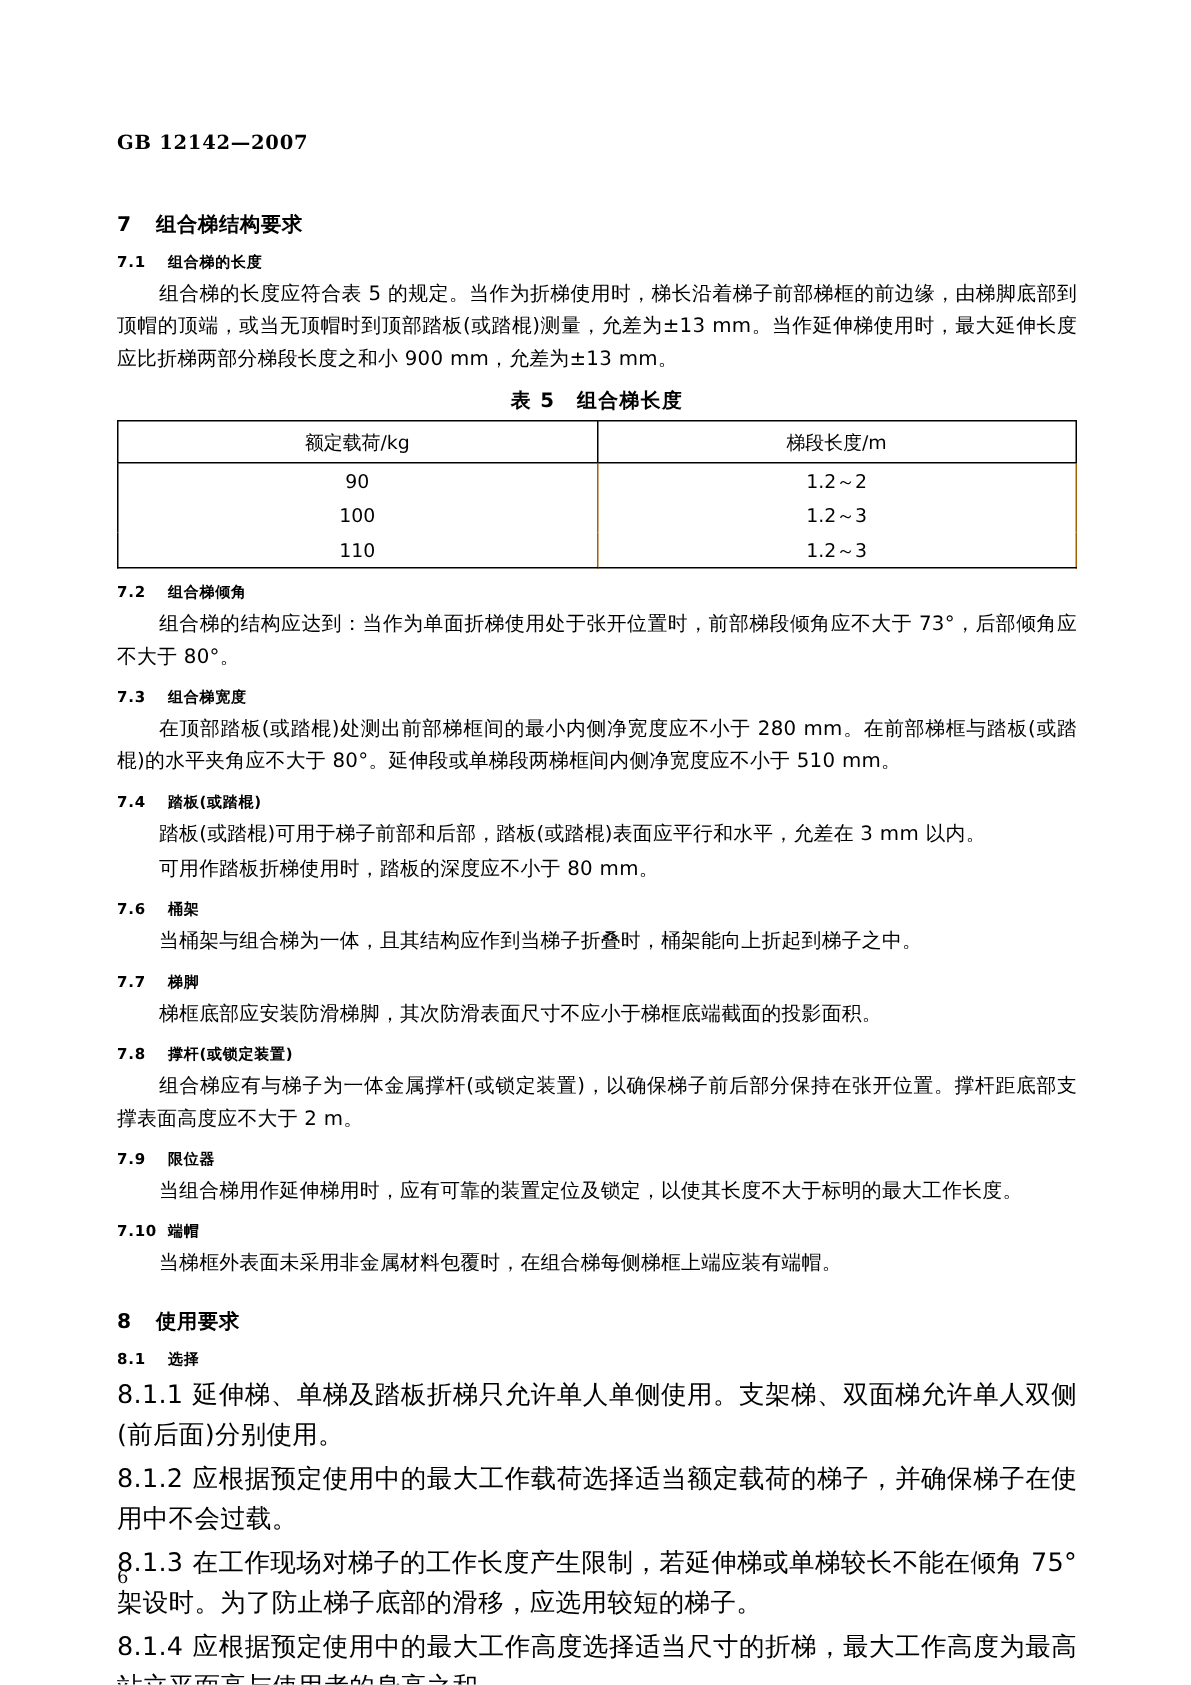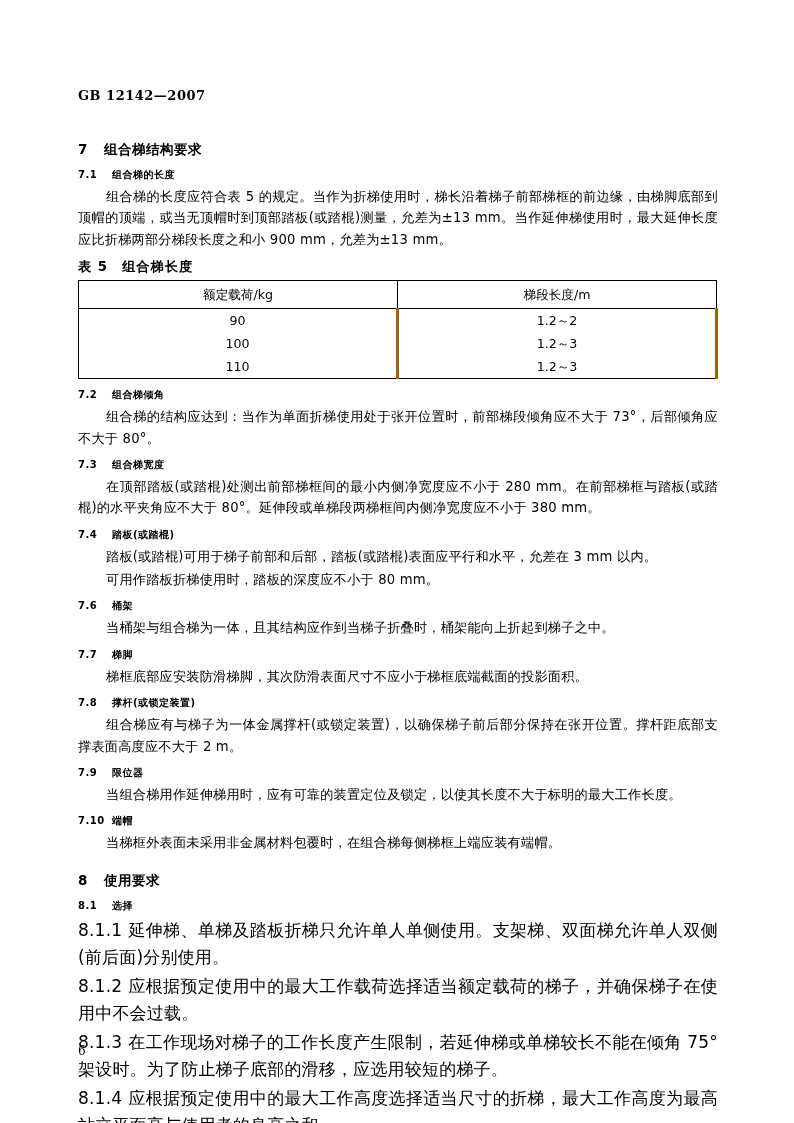--- a/index.html
+++ b/index.html
@@ -71,20 +71,21 @@
     line-height: 1.62;
     margin: 0 0 1px 0;
     text-align: justify;
     text-justify: inter-ideograph;
     letter-spacing: 0.2px;
   }
   .numbered .lbl {
     margin-right: 6px;
   }
   .table-caption {
+    text-align: center;
     font-size: 13.2px;
     font-weight: bold;
     margin: 8px 0 4px 0;
     letter-spacing: 1px;
   }
   table.data {
     border-collapse: collapse;
     width: 100%;
     margin: 0 0 8px 0;
   }
@@ -94,21 +95,21 @@
     font-size: 12.6px;
     padding: 3px 0 3px 0;
     font-weight: normal;
     line-height: 1.35;
   }
   table.data thead th {
     padding: 5px 16px;
   }
   table.data tbody td {
     border-left: 1px solid #000;
-    border-right: 3px solid #a16207;
+    border-right: 1px solid #a16207;
     border-top: none;
     border-bottom: none;
     text-align: center;
   }
   table.data tbody tr:last-child td {
     border-bottom: 1px solid #000;
   }
   .page-number {
     position: absolute;
     left: 78px;
@@ -159,21 +160,21 @@
     </table>
 
     <div class="subsec-title">
       <span class="num">7.2</span><span>组合梯倾角</span>
     </div>
     <p class="body indent">组合梯的结构应达到：当作为单面折梯使用处于张开位置时，前部梯段倾角应不大于 73°，后部倾角应不大于 80°。</p>
 
     <div class="subsec-title">
       <span class="num">7.3</span><span>组合梯宽度</span>
     </div>
-    <p class="body indent">在顶部踏板(或踏棍)处测出前部梯框间的最小内侧净宽度应不小于 280 mm。在前部梯框与踏板(或踏棍)的水平夹角应不大于 80°。延伸段或单梯段两梯框间内侧净宽度应不小于 380 mm。</p>
+    <p class="body indent">在顶部踏板(或踏棍)处测出前部梯框间的最小内侧净宽度应不小于 280 mm。在前部梯框与踏板(或踏棍)的水平夹角应不大于 80°。延伸段或单梯段两梯框间内侧净宽度应不小于 510 mm。</p>
 
     <div class="subsec-title">
       <span class="num">7.4</span><span>踏板(或踏棍)</span>
     </div>
     <p class="body indent">踏板(或踏棍)可用于梯子前部和后部，踏板(或踏棍)表面应平行和水平，允差在 3 mm 以内。</p>
 
     <p class="body indent">可用作踏板折梯使用时，踏板的深度应不小于 80 mm。</p>
 
     <div class="subsec-title">
       <span class="num">7.6</span><span>桶架</span>

